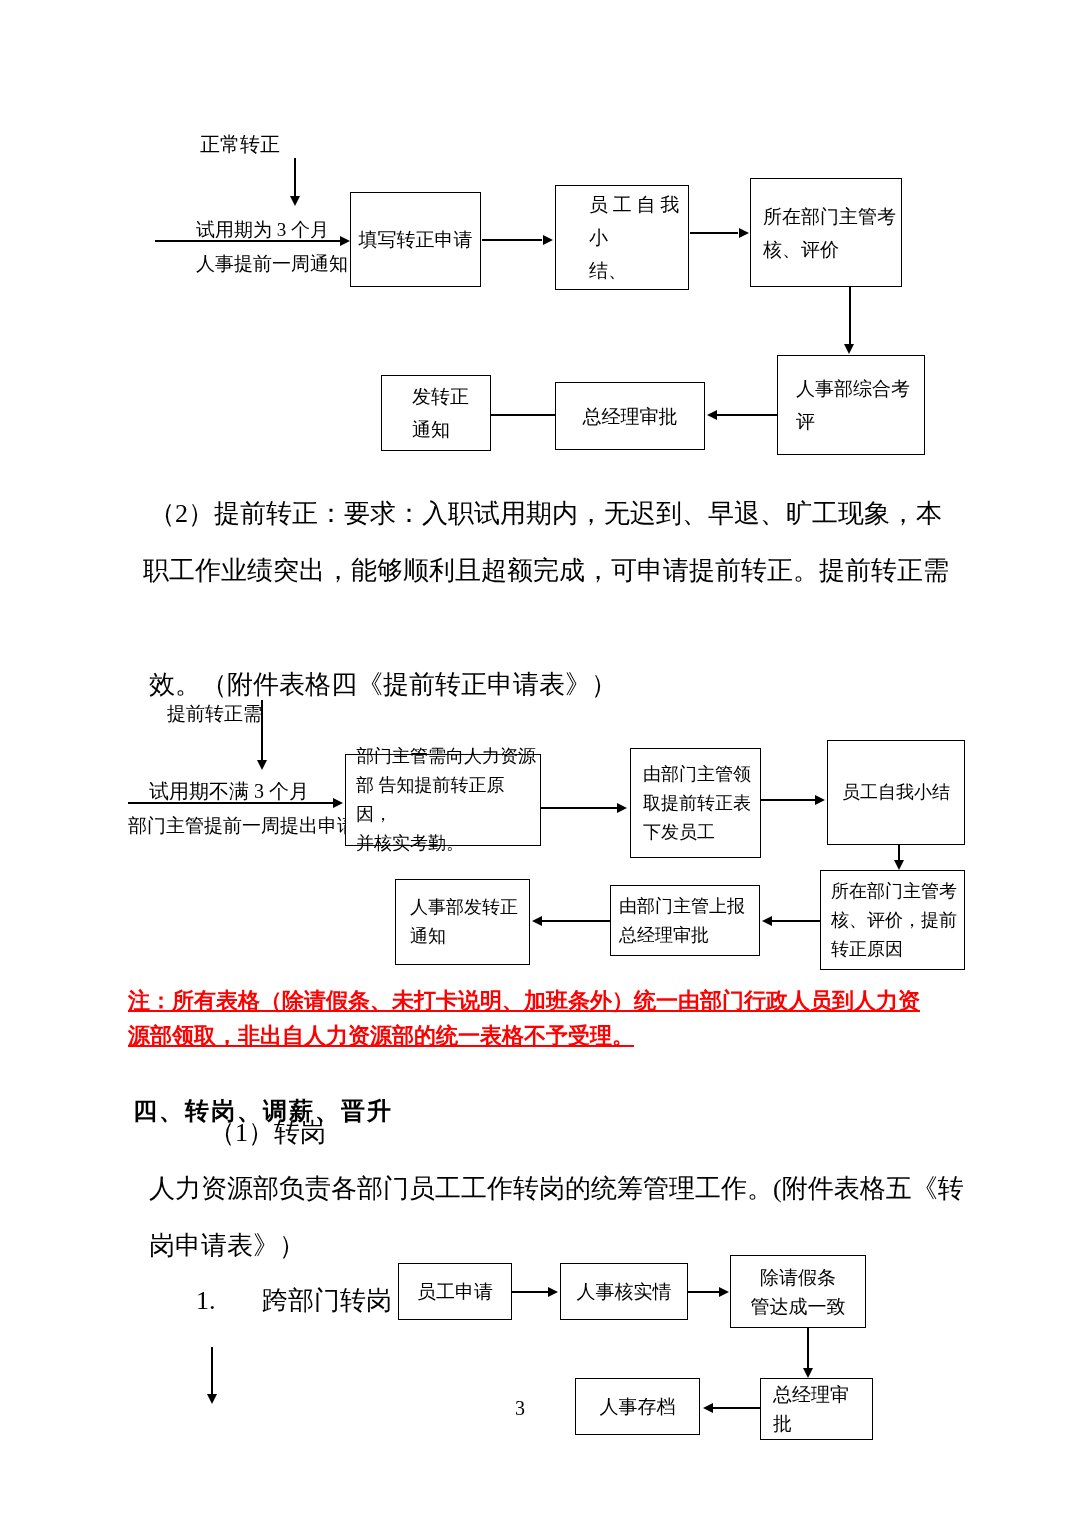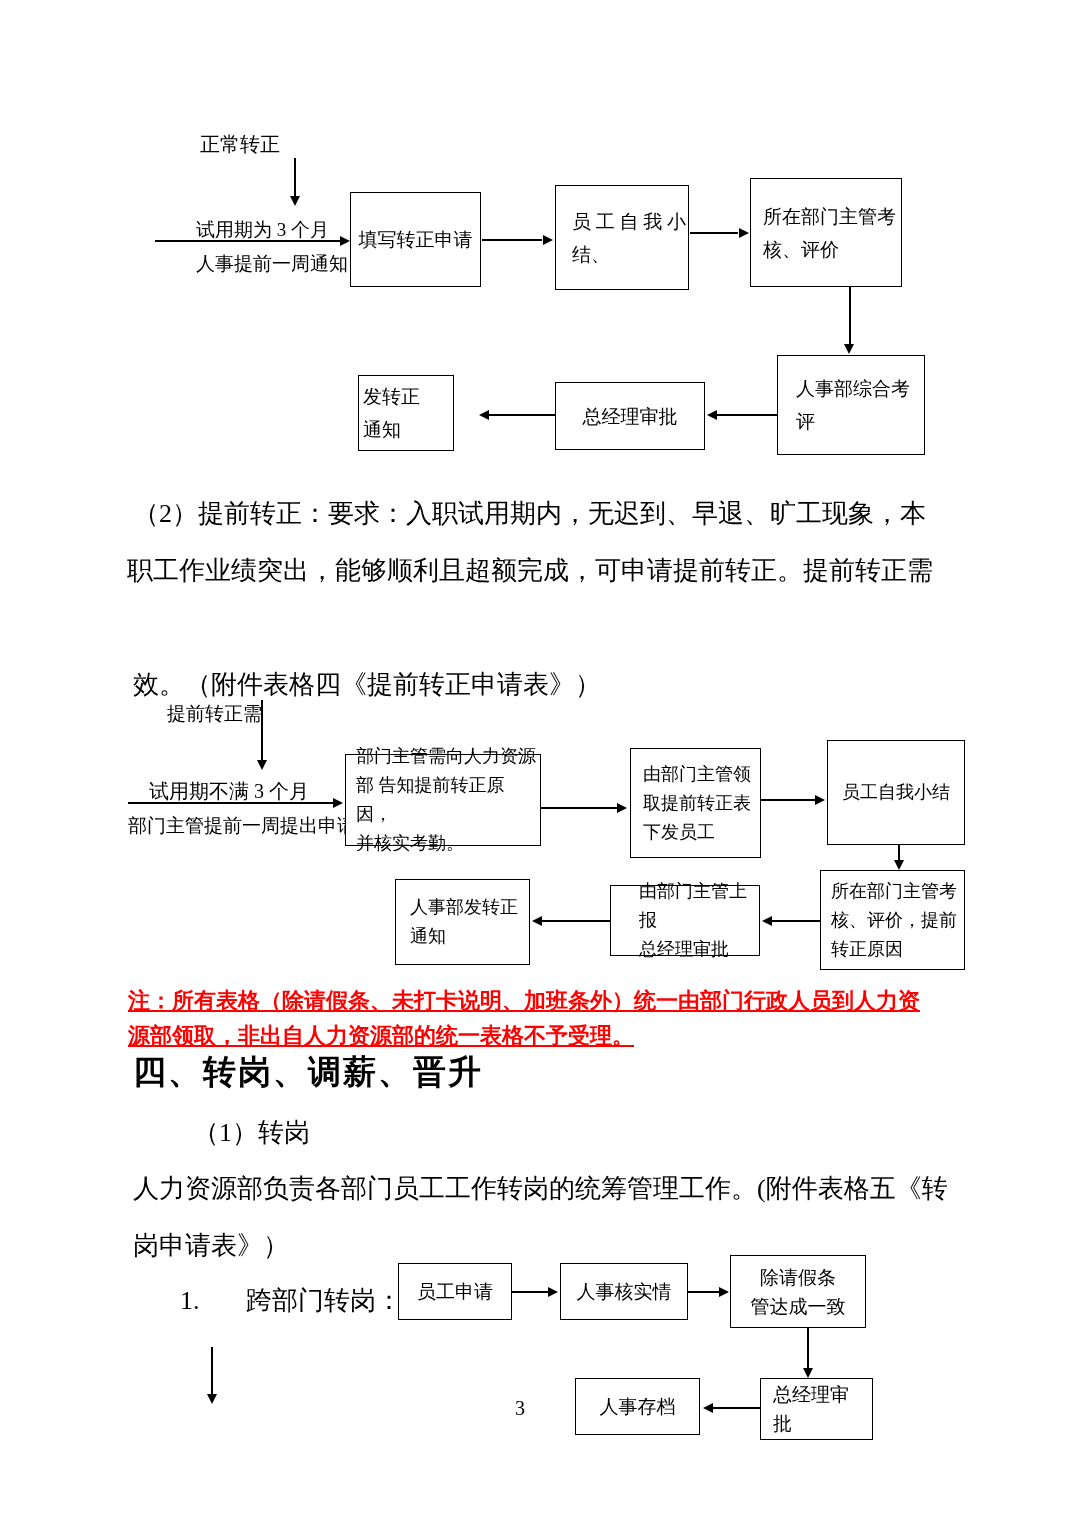--- a/index.html
+++ b/index.html
@@ -18,25 +18,25 @@
   .box.c { justify-content:center; text-align:center; }
   .box.l { justify-content:flex-start; text-align:left; }
   .f2 { font-size:18px; line-height:29px; }
   .f3 { font-size:19px; line-height:29px; }
   .hl { position:absolute; height:1.5px; background:#000; }
   .vl { position:absolute; width:1.5px; background:#000; }
   .ah { position:absolute; width:0; height:0; }
   .ah.r { border-top:5px solid transparent; border-bottom:5px solid transparent; border-left:10px solid #000; }
   .ah.le { border-top:5px solid transparent; border-bottom:5px solid transparent; border-right:10px solid #000; }
   .ah.d { border-left:5px solid transparent; border-right:5px solid transparent; border-top:10px solid #000; }
-  .para { position:absolute; font-size:26px; line-height:57px; white-space:nowrap; }
+  .para { position:absolute; font-size:26px; line-height:57px; white-space:nowrap;margin-left:16px; }
   .note-line { position:absolute; font-size:22px; line-height:35px; font-weight:bold;
     color:#FF0000; text-decoration:underline; white-space:nowrap; }
   .sec-heading { position:absolute; font-family:"Liberation Sans","DejaVu Sans",sans-serif;
-    font-size:33px; font-weight:700; white-space:nowrap; letter-spacing:2px; }
+    font-size:24px; font-weight:700; white-space:nowrap; letter-spacing:2px;margin-top:45px; }
   .pagenum { position:absolute; font-size:20px; text-align:center; }
 </style>
 </head>
 <body>
 
 <div class="page">
 
   <div class="t" style="left:200px;top:131px;font-size:20px">正常转正</div>
   <div class="vl" style="left:294px;top:158px;height:38px"></div>
   <div class="ah d" style="left:290px;top:196px"></div>
@@ -44,21 +44,21 @@
   <div class="t" style="left:196px;top:217px;font-size:19px">试用期为 3 个月</div>
   <div class="t" style="left:196px;top:251px;font-size:19px">人事提前一周通知</div>
   <div class="hl" style="left:155px;top:240px;width:185px"></div>
   <div class="ah r" style="left:340px;top:236px"></div>
 
   <div class="box c" style="left:350px;top:192px;width:131px;height:95px">填写转正申请</div>
 
   <div class="hl" style="left:482px;top:239px;width:60px"></div>
   <div class="ah r" style="left:543px;top:235px"></div>
 
-  <div class="box l" style="left:555px;top:185px;width:134px;height:105px;padding-left:16px">员 工 自 我 小
+  <div class="box l" style="left:555px;top:185px;width:134px;height:105px;padding-left:33px">员 工 自 我 小
 结、</div>
 
   <div class="hl" style="left:690px;top:232px;width:48px"></div>
   <div class="ah r" style="left:739px;top:228px"></div>
 
   <div class="box l" style="left:750px;top:178px;width:152px;height:109px;padding-left:12px">所在部门主管考
 核、评价</div>
 
   <div class="vl" style="left:849px;top:287px;height:57px"></div>
   <div class="ah d" style="left:844px;top:344px"></div>
@@ -67,21 +67,21 @@
 评</div>
 
   <div class="ah le" style="left:707px;top:410px"></div>
   <div class="hl" style="left:717px;top:414px;width:60px"></div>
 
   <div class="box c" style="left:555px;top:382px;width:150px;height:68px">总经理审批</div>
 
   <div class="ah le" style="left:479px;top:410px"></div>
   <div class="hl" style="left:489px;top:414px;width:66px"></div>
 
-  <div class="box l" style="left:358px;top:375px;width:96px;height:76px;padding-left:4px">发转正
+  <div class="box l" style="left:381px;top:375px;width:110px;height:76px;padding-left:30px">发转正
 通知</div>
 
   <div class="para" style="left:133px;top:485px">（2）提前转正：要求：入职试用期内，无迟到、早退、旷工现象，本</div>
   <div class="para" style="left:127px;top:542px">职工作业绩突出，能够顺利且超额完成，可申请提前转正。提前转正需</div>
   <div class="para" style="left:133px;top:656px">效。（附件表格四《提前转正申请表》）</div>
 
   <div class="t" style="left:167px;top:701px;font-size:19px">提前转正需</div>
   <div class="vl" style="left:261px;top:700px;height:60px"></div>
   <div class="ah d" style="left:257px;top:760px"></div>
 
@@ -109,21 +109,21 @@
   <div class="vl" style="left:898px;top:845px;height:15px"></div>
   <div class="ah d" style="left:894px;top:860px"></div>
 
   <div class="box l f2" style="left:820px;top:870px;width:145px;height:100px;padding-left:10px">所在部门主管考
 核、评价，提前
 转正原因</div>
 
   <div class="ah le" style="left:762px;top:916px"></div>
   <div class="hl" style="left:772px;top:920px;width:48px"></div>
 
-  <div class="box l f2" style="left:610px;top:885px;width:150px;height:71px;padding-left:28px">由部门主管上报
+  <div class="box l f2" style="left:610px;top:885px;width:150px;height:71px;padding-left:8px">由部门主管上报
 总经理审批</div>
 
   <div class="ah le" style="left:532px;top:916px"></div>
   <div class="hl" style="left:542px;top:920px;width:68px"></div>
 
   <div class="box l f2" style="left:395px;top:879px;width:135px;height:86px;padding-left:14px">人事部发转正
 通知</div>
 
   <div class="note-line" style="left:128px;top:983px">注：所有表格（除请假条、未打卡说明、加班条外）统一由部门行政人员到人力资</div>
   <div class="note-line" style="left:128px;top:1018px">源部领取，非出自人力资源部的统一表格不予受理。</div>

